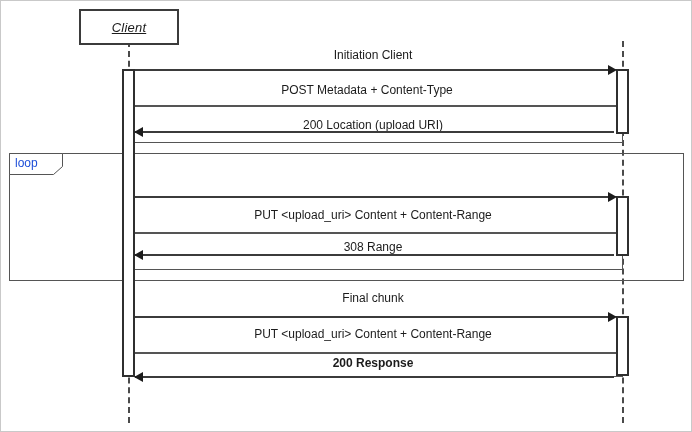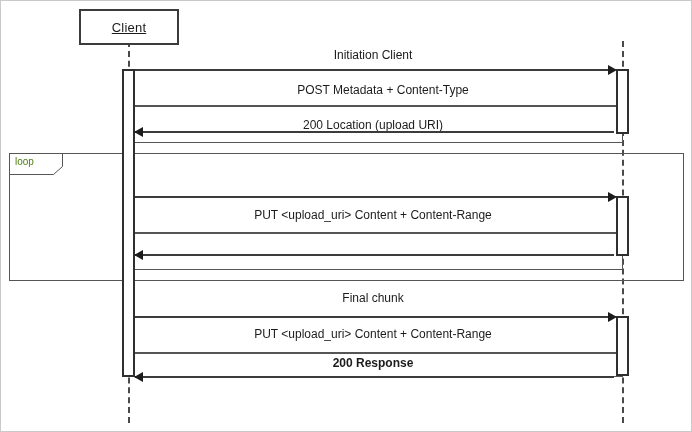--- a/index.html
+++ b/index.html
@@ -78,22 +78,22 @@
     box-sizing: border-box;
     background: transparent;
     z-index: 2;
   }
   .frame-tag {
     position: absolute;
     z-index: 7;
   }
   .frame-tag-text {
     position: absolute;
-    font-size: 10px;
-    color: #4d7c0f;
+    font-size: 12px;
+    color: #1d4ed8;
     z-index: 8;
     white-space: nowrap;
   }
 
   
   .arrow-line {
     position: absolute;
     height: 0;
     border-top: 2px solid #3b3b3b;
     z-index: 4;
@@ -116,34 +116,34 @@
   }
 </style>
 </head>
 <body>
 
 <div id="canvas">
 
   <div class="lifeline-dash" style="left:127px; top:40px; height:382px;"></div>
   <div class="lifeline-dash" style="left:621px; top:40px; height:382px;"></div>
 
-  <div class="actor-box" style="left:78px; top:8px; width:100px; height:36px;">
+  <div class="actor-box" style="left:78px; top:8px; width:100px; height:36px;font-style:italic;">
     <span class="actor-label">Client</span>
   </div>
 
   <div class="activation" style="left:121px; top:68px; height:308px;"></div>
 
   <div class="activation" style="left:615px; top:68px; height:65px;"></div>
   <div class="activation" style="left:615px; top:195px; height:60px;"></div>
   <div class="activation" style="left:615px; top:315px; height:60px;"></div>
 
   <div class="msgbox-label" style="left:122px; top:47px; width:500px;">Initiation Client</div>
 
   <div class="msgbox" style="left:122px; top:68px; width:500px; height:37px;"></div>
-  <div class="msgbox-label" style="left:132px; top:82px; width:500px;">POST Metadata + Content-Type</div>
+  <div class="msgbox-label" style="left:116px; top:82px; width:500px;">POST Metadata + Content-Type</div>
 
   <div class="msgbox" style="left:122px; top:105px; width:500px; height:37px;"></div>
   <div class="msgbox-label" style="left:122px; top:117px; width:500px;">200 Location (upload URI)</div>
 
   <div class="arrow-line" style="left:134px; top:68px; width:479px;"></div>
   <div class="arrow-head right" style="left:607px; top:64px;"></div>
 
   <div class="arrow-line" style="left:134px; top:130px; width:479px;"></div>
   <div class="arrow-head left" style="left:133px; top:126px;"></div>
 
@@ -152,20 +152,21 @@
   <svg class="frame-tag" style="left:8px; top:152px;" width="54" height="22" viewBox="0 0 54 22">
     <path d="M0.5,0.5 H53.5 V13.5 L44.5,21.5 H0.5 Z" fill="#ffffff" stroke="#555555" stroke-width="1"></path>
   </svg>
   <div class="frame-tag-text" style="left:14px; top:155px;">loop</div>
 
 
   <div class="msgbox" style="left:122px; top:195px; width:500px; height:37px;"></div>
   <div class="msgbox-label" style="left:122px; top:207px; width:500px;">PUT &lt;upload_uri&gt; Content + Content-Range</div>
 
   <div class="msgbox" style="left:122px; top:232px; width:500px; height:37px;"></div>
+  <div class="msgbox-label" style="left:122px; top:239px; width:500px;">308 Range</div>
 
   <div class="arrow-line" style="left:134px; top:195px; width:479px;"></div>
   <div class="arrow-head right" style="left:607px; top:191px;"></div>
 
   <div class="arrow-line" style="left:134px; top:253px; width:479px;"></div>
   <div class="arrow-head left" style="left:133px; top:249px;"></div>
 
   <div class="msgbox-label" style="left:122px; top:290px; width:500px;">Final chunk</div>
 
   <div class="msgbox" style="left:122px; top:315px; width:500px; height:37px;"></div>

